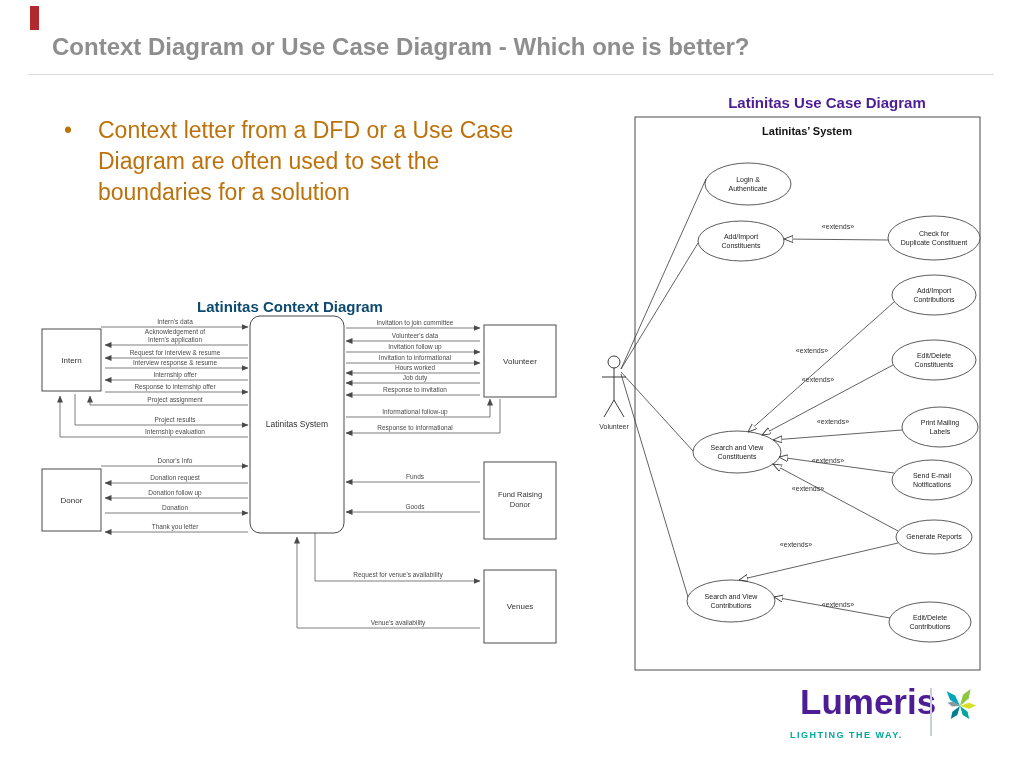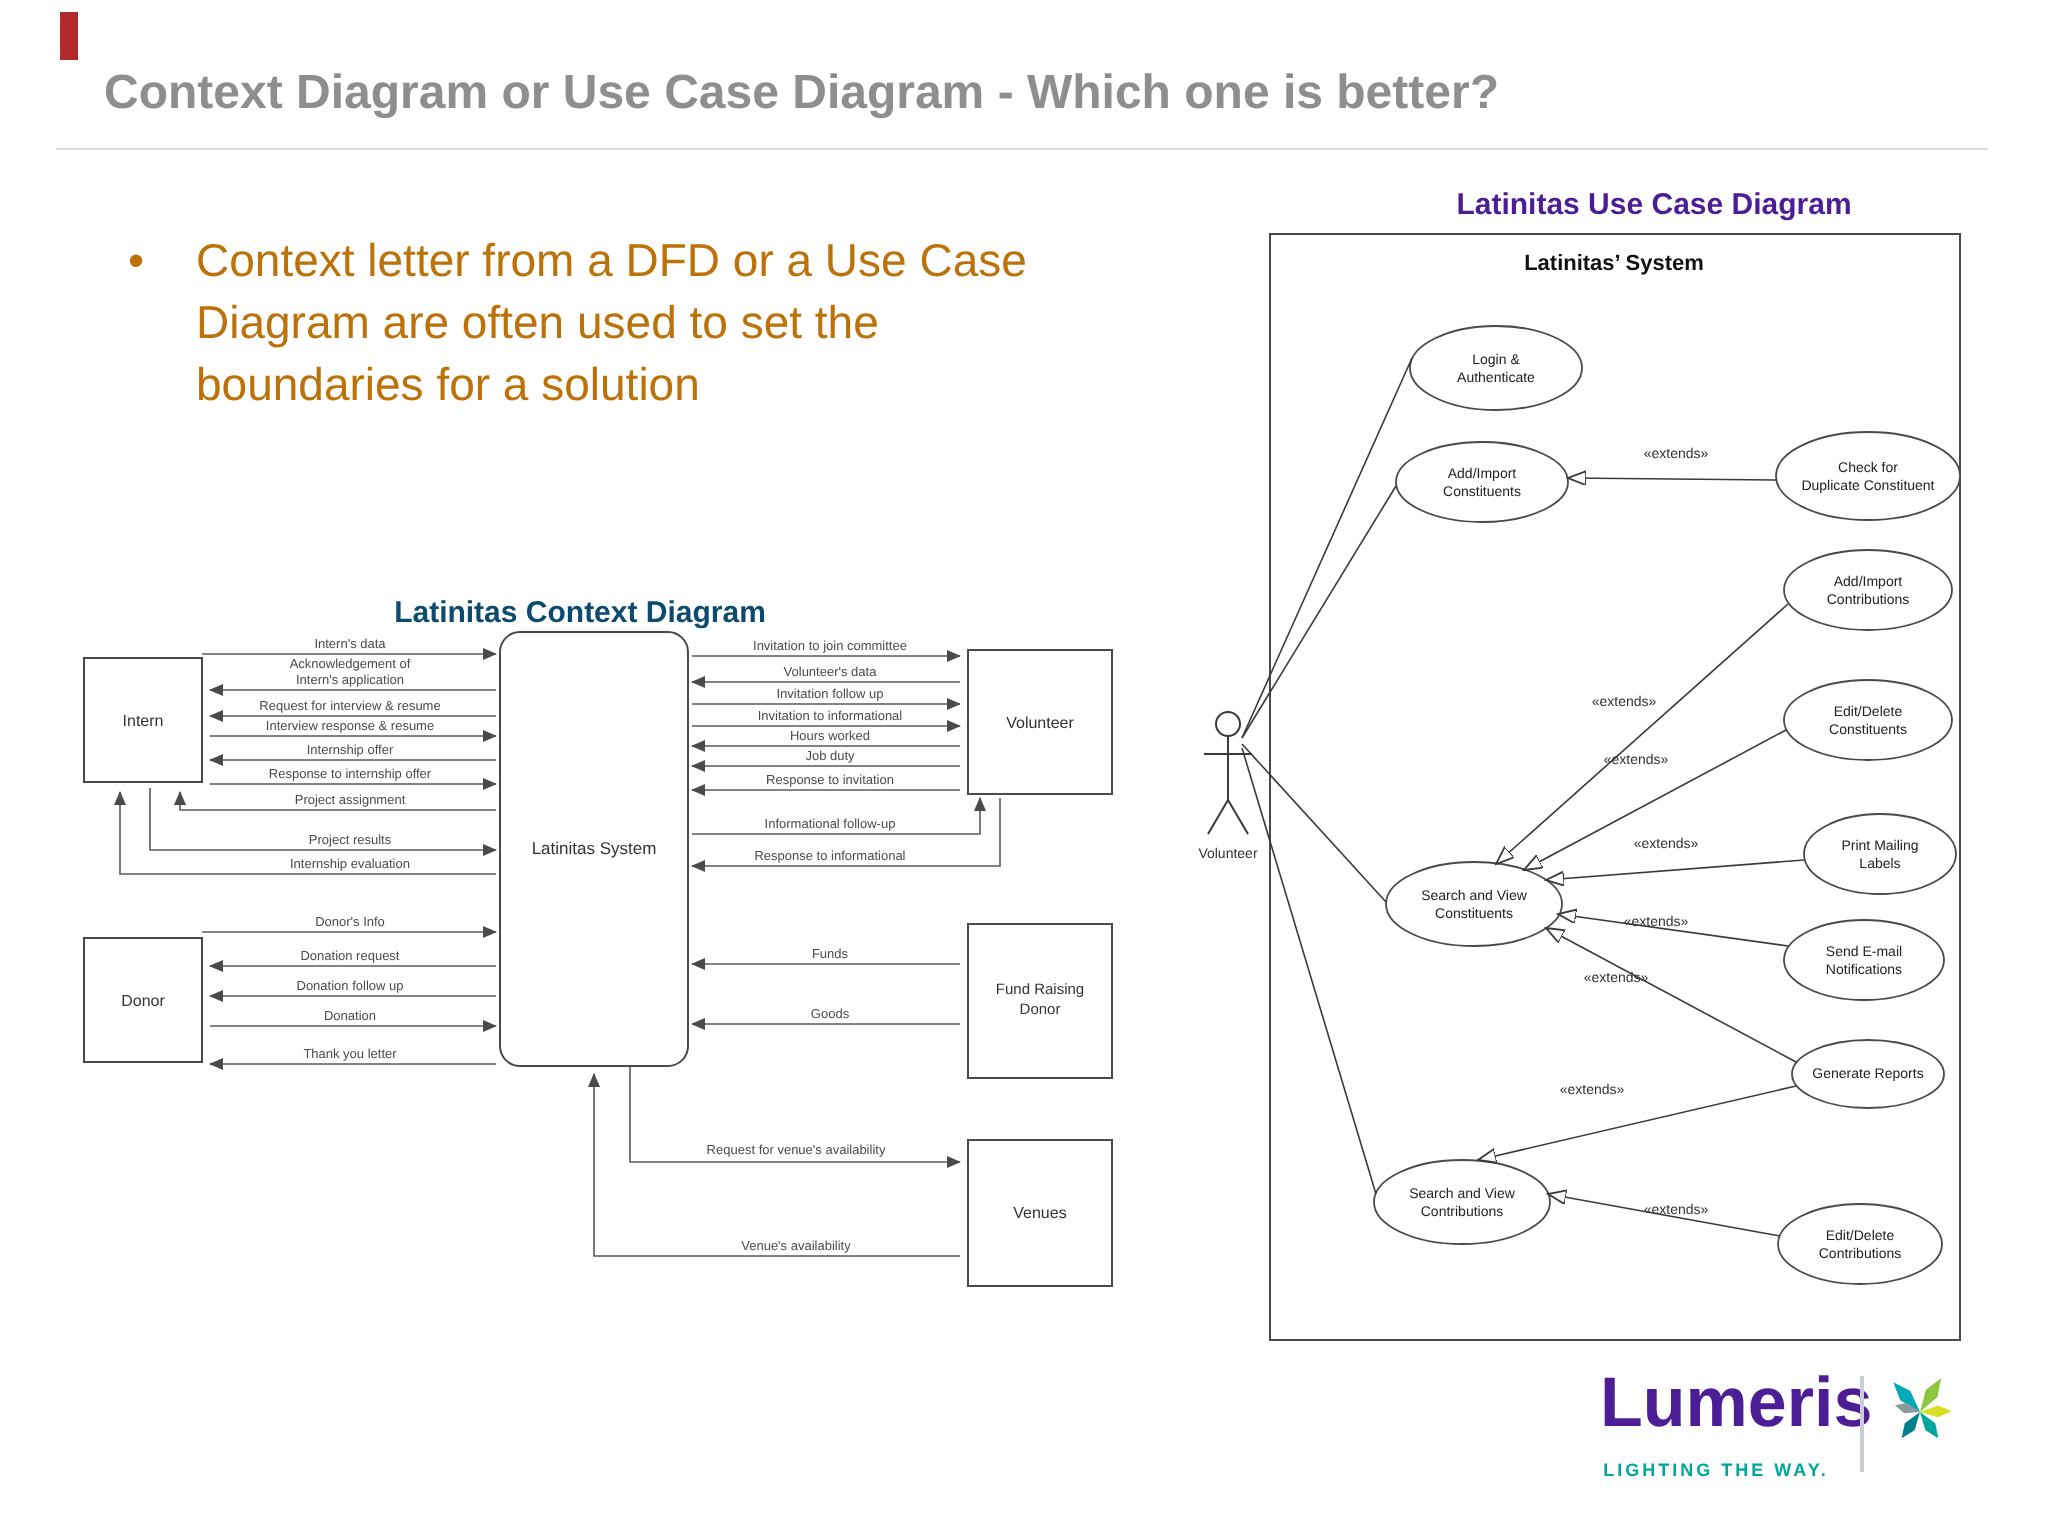--- a/index.html
+++ b/index.html
@@ -12,21 +12,21 @@
   .bullet-text{width:452px;}
   .ctx-heading{position:absolute;left:140px;top:279px;width:300px;text-align:center;font-size:15px;font-weight:bold;color:#0c4a6e;margin-top:19px;}
   .ctx-svg{position:absolute;left:35px;top:300px;width:530px;height:355px;overflow:visible;}
   .uc-heading{position:absolute;left:697px;top:94px;width:260px;text-align:center;font-size:15px;font-weight:bold;color:#4c1d95;}
   .uc-svg{position:absolute;left:600px;top:110px;width:400px;height:570px;overflow:visible;}
   svg{font-family:"Liberation Sans",sans-serif;}
   .logo{position:absolute;left:790px;top:686px;width:210px;height:62px;}
   .logo-text{position:absolute;left:10px;top:-4px;font-size:35px;font-weight:bold;color:#4c1d95;}
   .logo-divider{position:absolute;left:140px;top:2px;width:2px;height:48px;background:#c9cfd4;}
   .logo-star{position:absolute;left:146px;top:-4px;}
-  .logo-tagline{position:absolute;left:0;top:44px;width:136px;text-align:center;font-size:9px;letter-spacing:1.5px;color:#00a79d;font-weight:bold;}
+  .logo-tagline{position:absolute;left:0;top:44px;width:136px;text-align:left;font-size:9px;letter-spacing:1.5px;color:#00a79d;font-weight:bold;}
 </style>
 </head>
 <body>
 
 <div class="slide">
 
   <div class="accent-bar"></div>
   <h1 class="title">Context Diagram or Use Case Diagram - Which one is better?</h1>
   <div class="title-rule"></div>
 

